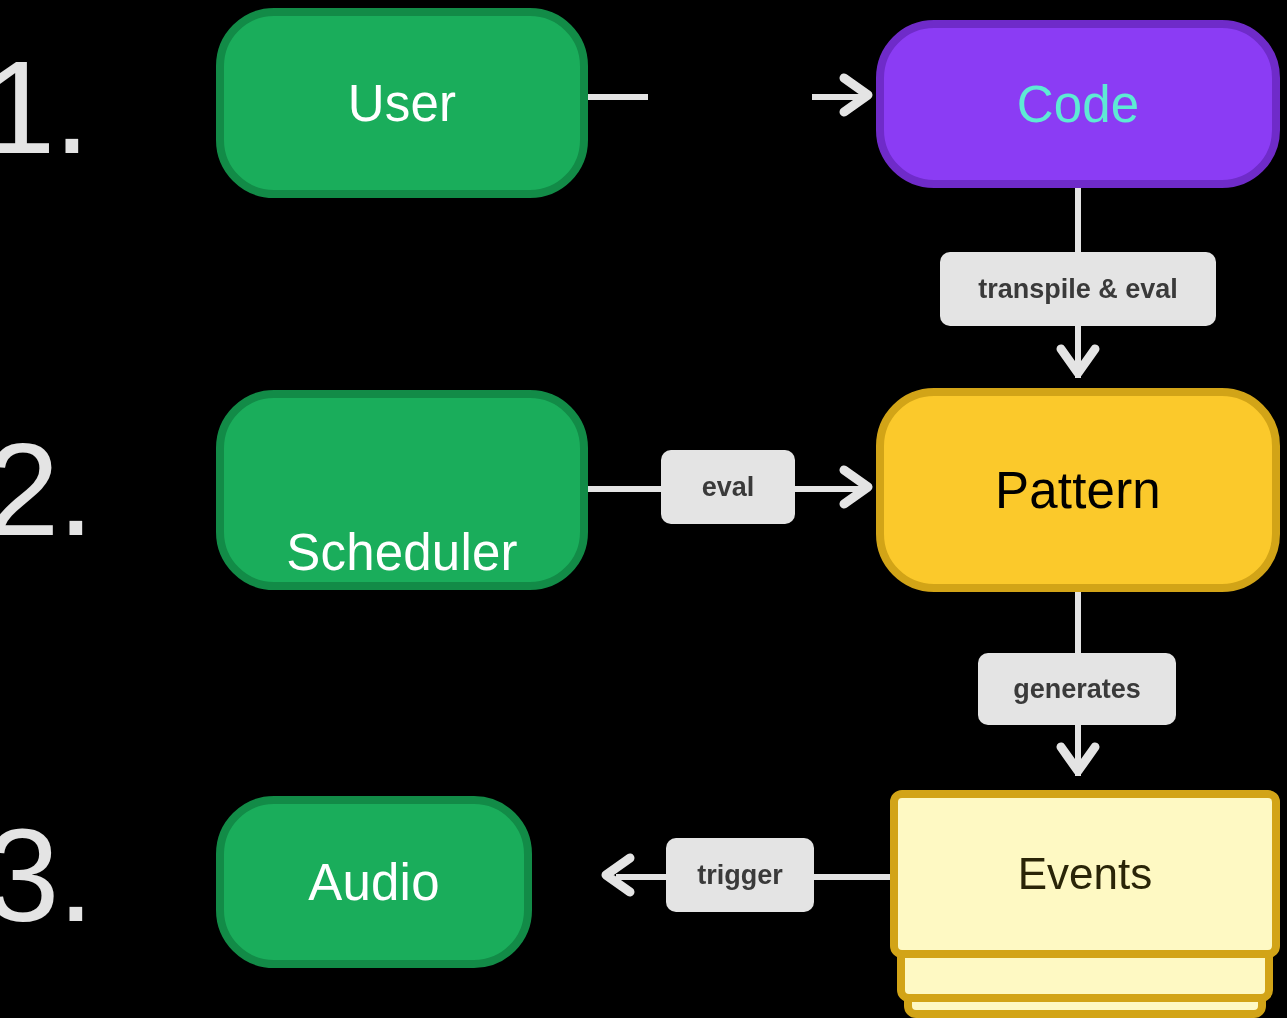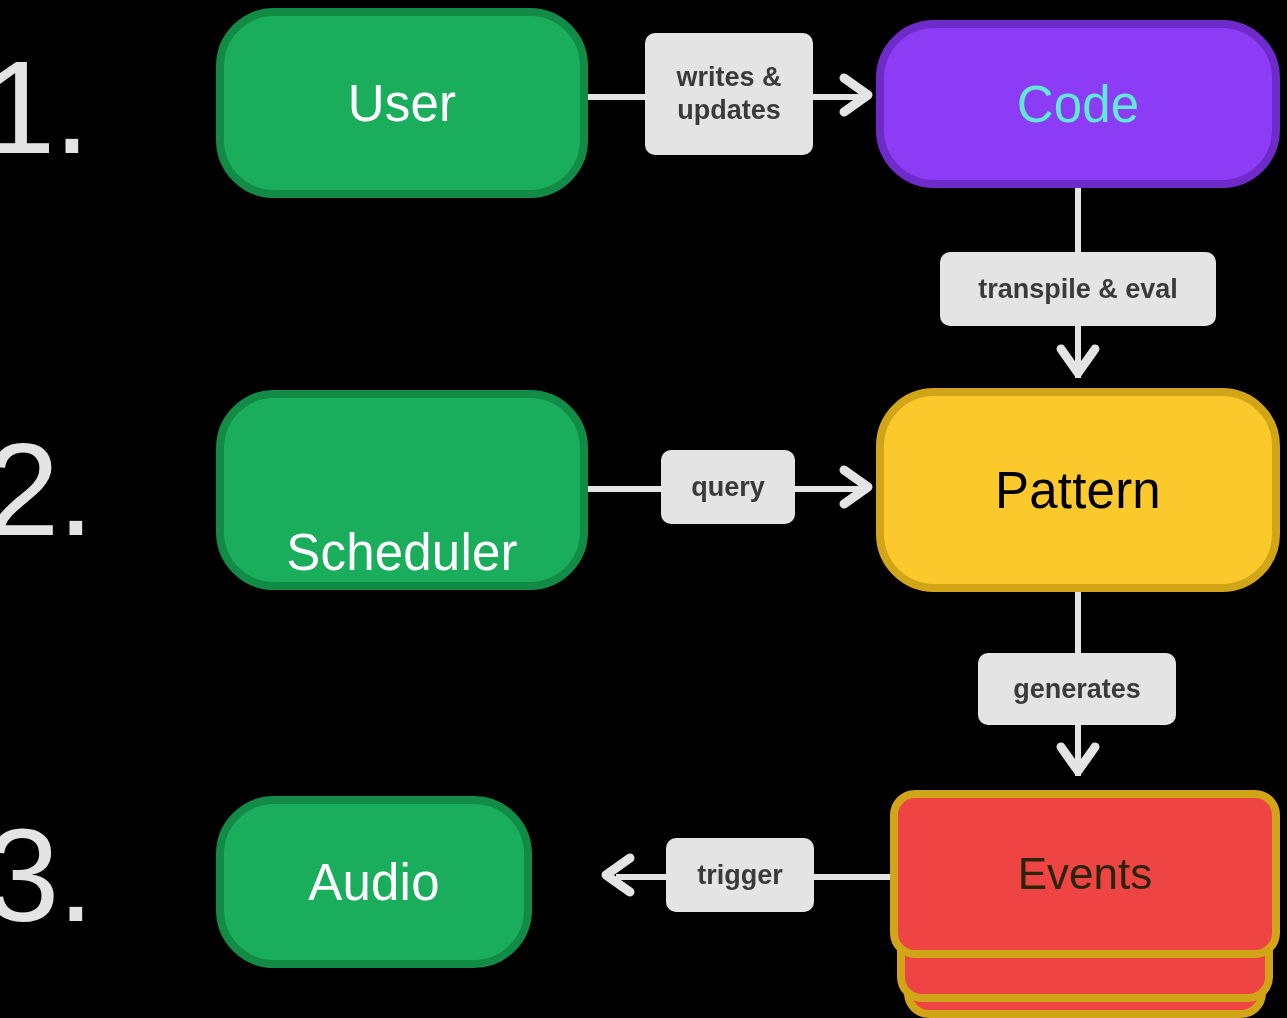--- a/index.html
+++ b/index.html
@@ -73,23 +73,23 @@
   #node-events-stack {
     position: absolute;
     left: 890px;
     top: 790px;
     width: 390px;
     height: 228px;
   }
   .stack-layer {
     position: absolute;
     box-sizing: border-box;
-    background: #ef4444;
+    background: #fef9c3;
     border: 8px solid #D2A417;
-    border-radius: 25px;
+    border-radius: 12px;
   }
   .stack-back-2 { left: 14px;  top: 60px;  width: 362px; height: 168px; z-index: 1; }
   .stack-back-1 { left: 7px;   top: 44px;  width: 376px; height: 168px; z-index: 2; }
   .stack-front  { left: 0px;   top: 0px;   width: 390px; height: 168px; z-index: 3;
                   display: flex; align-items: center; justify-content: center;
                   color: #2A2508; font-size: 44px; font-family: "Liberation Sans", sans-serif; }
 
   
   .line {
     position: absolute;
@@ -141,22 +141,20 @@
   <div class="line line-h" style="left:588px; top:94px; width:60px;"></div>
 
   <div class="line line-h" style="left:812px; top:94px; width:56px;"></div>
 
   <div class="arrowhead" style="left:838px; top:72px;">
     <svg width="42" height="46" viewBox="0 0 42 46">
       <polyline points="6,6 30,23 6,40" fill="none" stroke="#e4e4e4" stroke-width="9" stroke-linecap="round" stroke-linejoin="round"></polyline>
     </svg>
   </div>
 
-  <div class="edge-label" style="left:645px; top:33px; width:168px; height:122px;">writes &amp;
-updates</div>
 
   <div class="node node-purple" id="node-code">
     <span class="node-label">Code</span>
   </div>
 
   <div class="line line-v" style="left:1075px; top:188px; height:66px;"></div>
   <div class="line line-v" style="left:1075px; top:326px; height:52px;"></div>
 
   <div class="arrowhead" style="left:1055px; top:343px;">
     <svg width="46" height="42" viewBox="0 0 46 42">
@@ -172,21 +170,21 @@
 
   <div class="line line-h" style="left:588px; top:486px; width:76px;"></div>
   <div class="line line-h" style="left:794px; top:486px; width:74px;"></div>
 
   <div class="arrowhead" style="left:838px; top:464px;">
     <svg width="42" height="46" viewBox="0 0 42 46">
       <polyline points="6,6 30,23 6,40" fill="none" stroke="#e4e4e4" stroke-width="9" stroke-linecap="round" stroke-linejoin="round"></polyline>
     </svg>
   </div>
 
-  <div class="edge-label" style="left:661px; top:450px; width:134px; height:74px;">query</div>
+  <div class="edge-label" style="left:661px; top:450px; width:134px; height:74px;">eval</div>
 
   <div class="node node-yellow" id="node-pattern">
     <span class="node-label">Pattern</span>
   </div>
 
   <div class="line line-v" style="left:1075px; top:592px; height:64px;"></div>
   <div class="line line-v" style="left:1075px; top:724px; height:52px;"></div>
 
   <div class="arrowhead" style="left:1055px; top:741px;">
     <svg width="46" height="42" viewBox="0 0 46 42">

